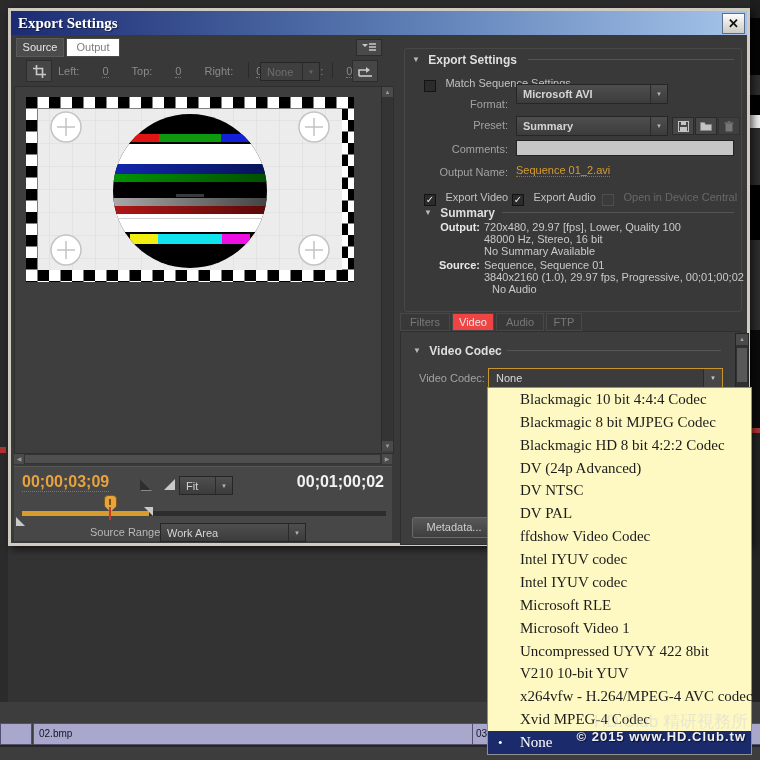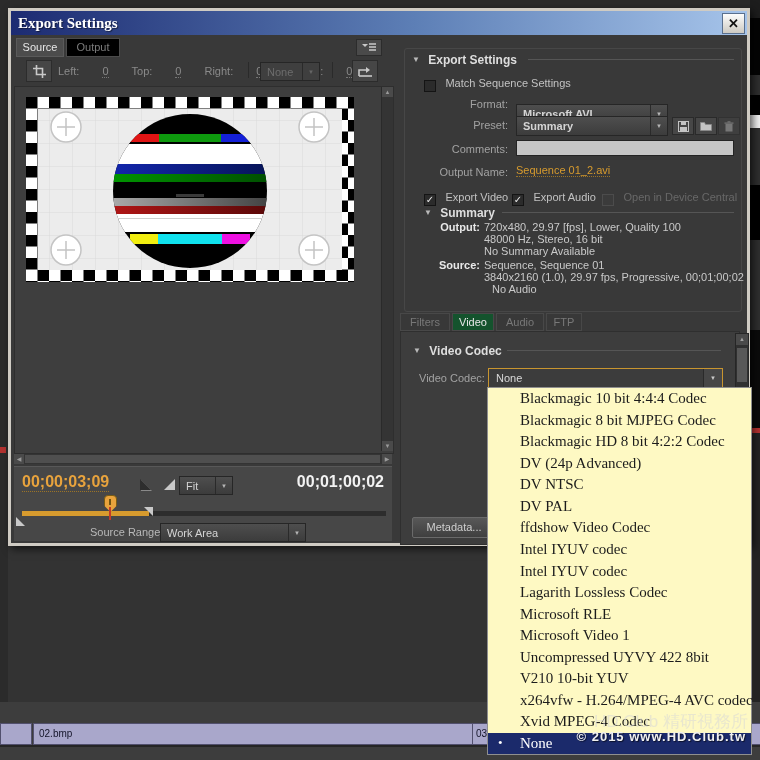--- a/index.html
+++ b/index.html
@@ -27,21 +27,21 @@
             background:linear-gradient(to right,#1c2b72,#5d7fb6 55%,#a6c4ea);
             display:flex;align-items:center;}
   .title-text{font-family:"Liberation Serif",serif;font-weight:bold;font-size:15px;color:#ffffff;
               padding-left:7px;text-shadow:1px 1px 1px rgba(0,0,0,0.5);}
   .close-btn{position:absolute;right:5px;top:5px;width:21px;height:19px;
              background:linear-gradient(#fdfdfd,#cdcac2);border:1px solid #5a708e;
              display:flex;align-items:center;justify-content:center;
              font-weight:bold;font-size:13px;color:#111;cursor:default;}
   
   .tab{position:absolute;height:17px;font-size:11px;text-align:center;line-height:17px;
-       border:1px solid #4a4a4a;background:#000000;color:#7c7c7c;}
+       border:1px solid #4a4a4a;background:#ffffff;color:#7c7c7c;}
   .tab.active{background:#4c4c4c;color:#e6e6e6;border-color:#5a5a5a;}
   .tab-source{left:8px;top:30px;width:46px;}
   .tab-output{left:58px;top:30px;width:52px;}
   .panel-menu-btn{position:absolute;left:348px;top:31px;width:24px;height:15px;background:#4a4a4a;
                   border:1px solid #2c2c2c;display:flex;align-items:center;justify-content:center;}
   .toolbar-btn{position:absolute;width:24px;height:20px;background:#464646;border:1px solid #2c2c2c;
                display:flex;align-items:center;justify-content:center;}
   .crop-labels{position:absolute;left:50px;top:57px;display:flex;gap:23px;font-size:11px;color:#8a8a8a;}
   .hot-val{color:#8a8a8a;border-bottom:1px dotted #777;}
   .tb-sep{position:absolute;top:54px;width:1px;height:16px;background:#2a2a2a;}
@@ -105,21 +105,21 @@
             display:flex;align-items:center;justify-content:center;}
   .mini-btn.disabled{opacity:0.45;}
   .comments-input{position:absolute;left:508px;top:132px;width:212px;height:14px;background:#c6c6c6;
                   border:1px solid #242424;font-size:10px;color:#222;padding:0 2px;}
   .out-link{position:absolute;left:508px;top:156px;font-size:11px;color:#d79b2e;
             border-bottom:1px dotted #9c7426;cursor:pointer;}
   .sum-label{position:absolute;font-size:11px;font-weight:bold;color:#e8e8e8;text-align:right;}
   .sum-line{position:absolute;left:476px;font-size:11px;color:#c9c9c9;white-space:nowrap;}
   .ltab{position:absolute;top:305px;height:16px;font-size:11px;text-align:center;line-height:16px;
         border:1px solid #484848;background:#383838;color:#787878;}
-  .ltab.active{background:#14532d;color:#e8e8e8;}
+  .ltab.active{background:#ef4444;color:#e8e8e8;}
   .video-panel{position:absolute;left:392px;top:323px;width:338px;height:212px;background:#3d3d3d;
                border:1px solid #2f2f2f;}
   .vc-select{position:absolute;left:87px;top:36px;width:233px;height:18px;background:#3c3c3c;
              border:1px solid #c8952f;display:flex;align-items:center;font-size:11px;color:#d8d8d8;}
   .vc-select .dd-text{flex:1;padding-left:7px;}
   .vc-select .dd-arrow{width:18px;align-self:stretch;border-left:1px solid #2a2a2a;display:flex;
              align-items:center;justify-content:center;font-size:6px;color:#c9c9c9;background:#474747;}
   .rscroll{position:absolute;left:727px;top:325px;width:12px;height:210px;background:#303030;
            border:1px solid #262626;}
   .rscroll .arr{position:absolute;left:0;top:0;width:12px;height:11px;background:#4a4a4a;color:#a0a0a0;
@@ -332,21 +332,21 @@
       <span>Export Settings</span>
     </div>
     <div class="rule" style="left:520px;top:51px;width:206px;"></div>
 
     <div class="cb-item" style="left:416px;top:65px;">
       <span class="checkbox off">✓</span>
       <span class="cb-label">Match Sequence Settings</span>
     </div>
 
     <span class="form-label" style="left:396px;top:90px;">Format:</span>
-    <div class="dd fmt-dd" style="top:96px;">
+    <div class="dd fmt-dd" style="top:76px;">
       <span class="dd-text" style="font-weight:bold;">Microsoft AVI</span>
       <span class="dd-arrow">▼</span>
     </div>
 
     <span class="form-label" style="left:396px;top:111px;">Preset:</span>
     <div class="dd fmt-dd" style="top:108px;">
       <span class="dd-text" style="font-weight:bold;">Summary</span>
       <span class="dd-arrow">▼</span>
     </div>
     <div class="mini-btn" style="left:664px;top:109px;">
@@ -451,23 +451,20 @@
       <div class="menu-item">
         <span>ffdshow Video Codec</span>
       </div>
       <div class="menu-item">
         <span>Intel IYUV codec</span>
       </div>
       <div class="menu-item">
         <span>Intel IYUV codec</span>
       </div>
       <div class="menu-item">
-        <span>Lagarith Lossless Codec</span>
-      </div>
-      <div class="menu-item">
         <span>Microsoft RLE</span>
       </div>
       <div class="menu-item">
         <span>Microsoft Video 1</span>
       </div>
       <div class="menu-item">
         <span>Uncompressed UYVY 422 8bit</span>
       </div>
       <div class="menu-item">
         <span>V210 10-bit YUV</span>

